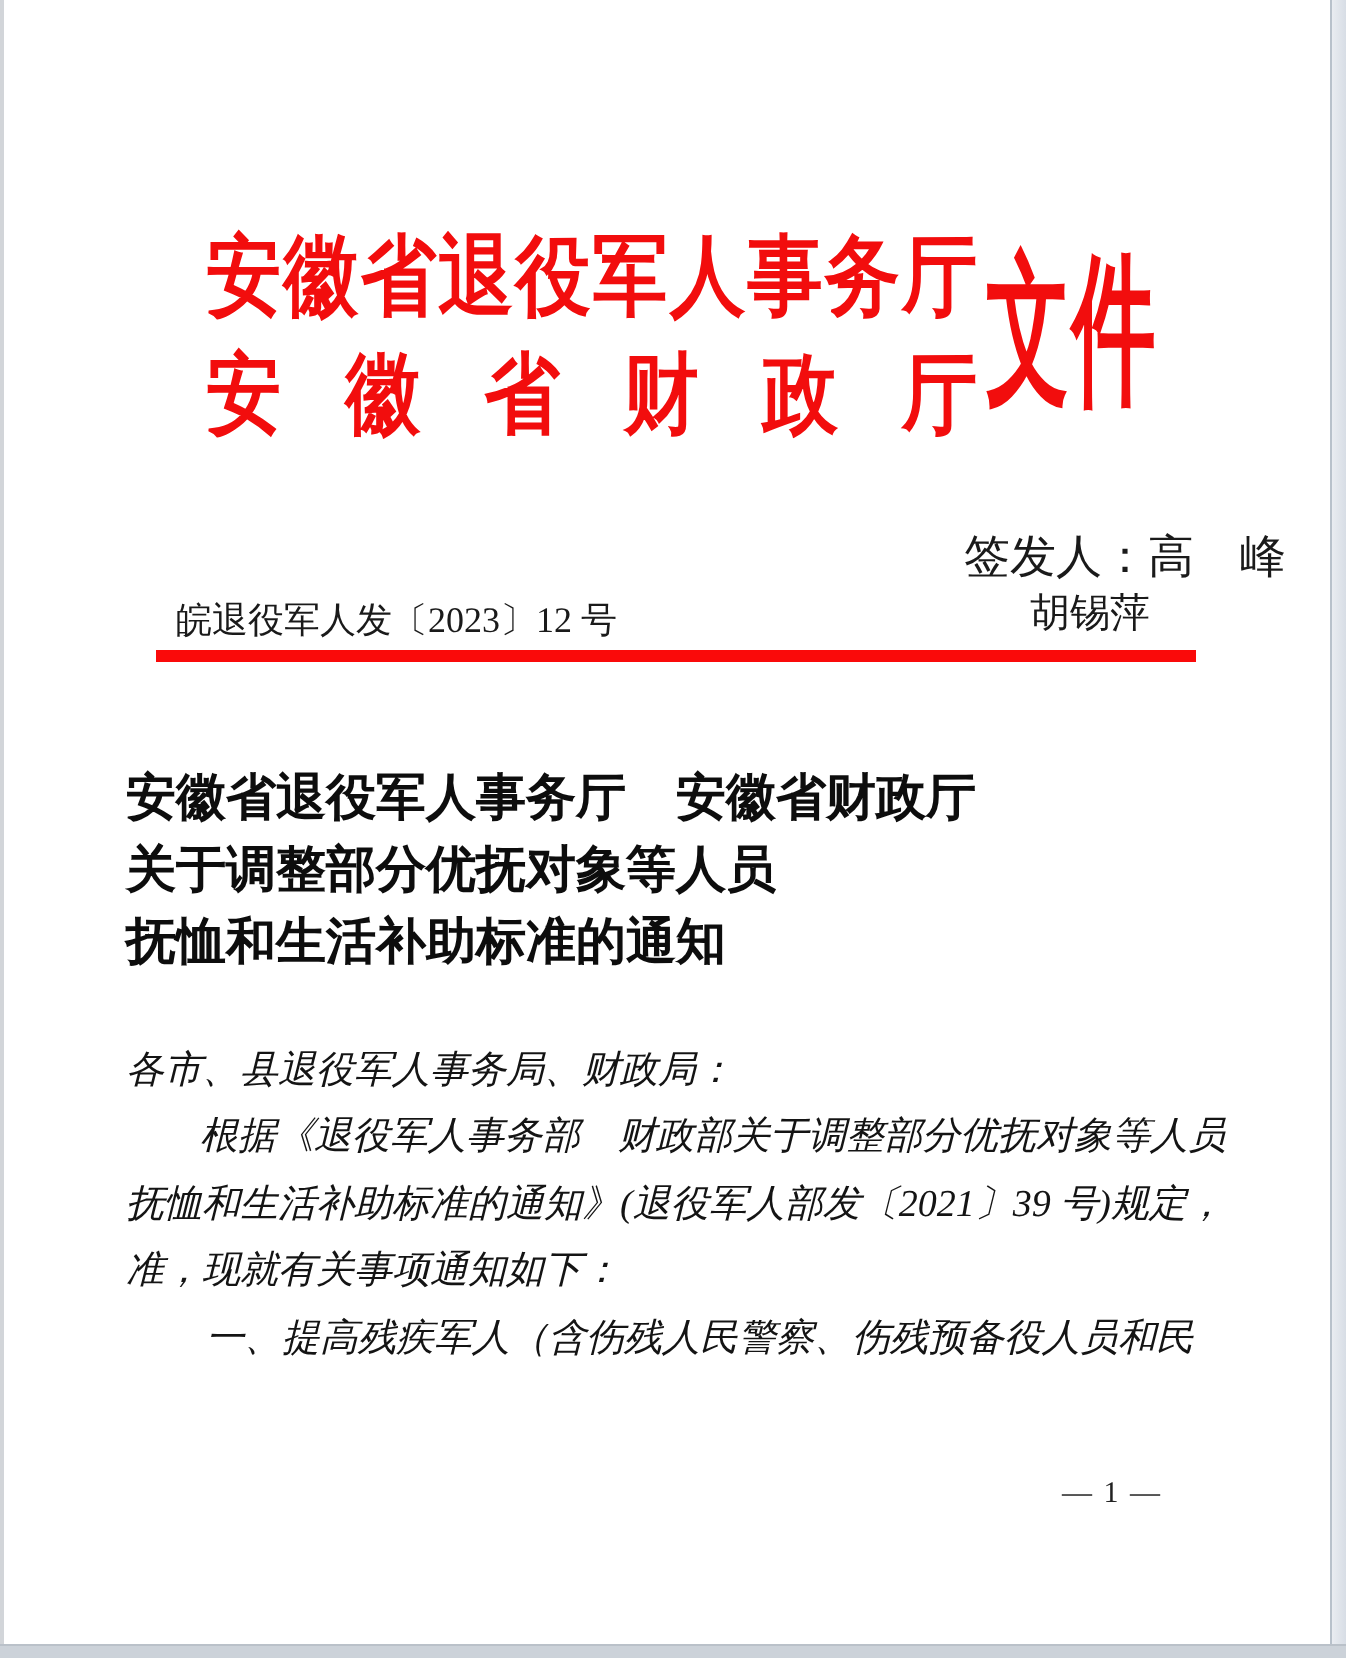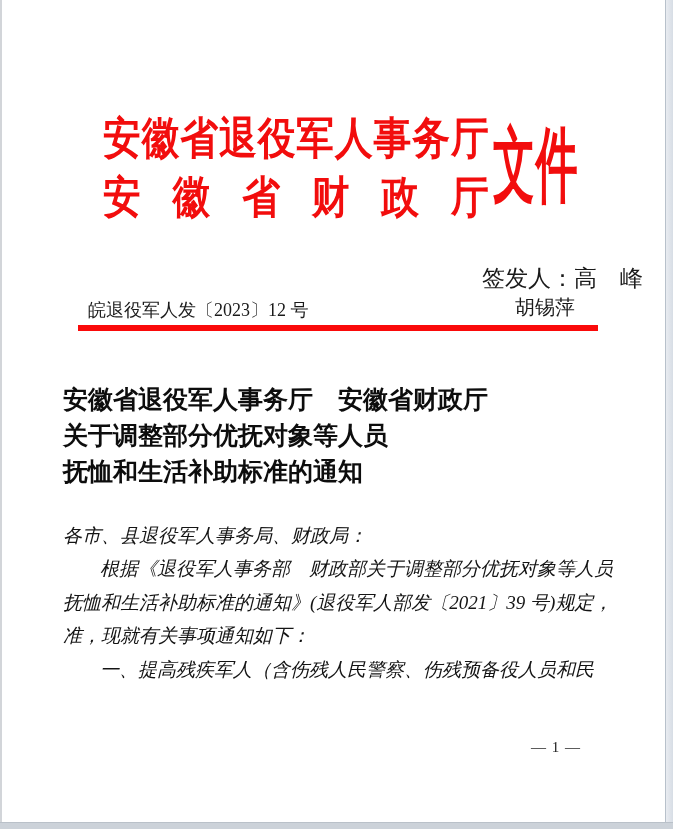--- a/index.html
+++ b/index.html
@@ -97,21 +97,21 @@
   .body-text {
     position: absolute; left: 63px; top: 519px;
     width: 537px;
     font-size: 19px;
     line-height: 33.4px;
     white-space: nowrap;
     color: #141414;
     font-style: italic;
   }
   .bline { height: 33.4px; }
-  .bline.indent { text-indent: 37px; }
+  .bline.indent { text-indent: 37px; text-align: center; }
 
   .page-num {
     position: absolute; left: 531px; top: 739px;
     font-size: 15px;
     letter-spacing: 1px;
     white-space: nowrap;
     color: #222;
   }
 </style>
 </head>

